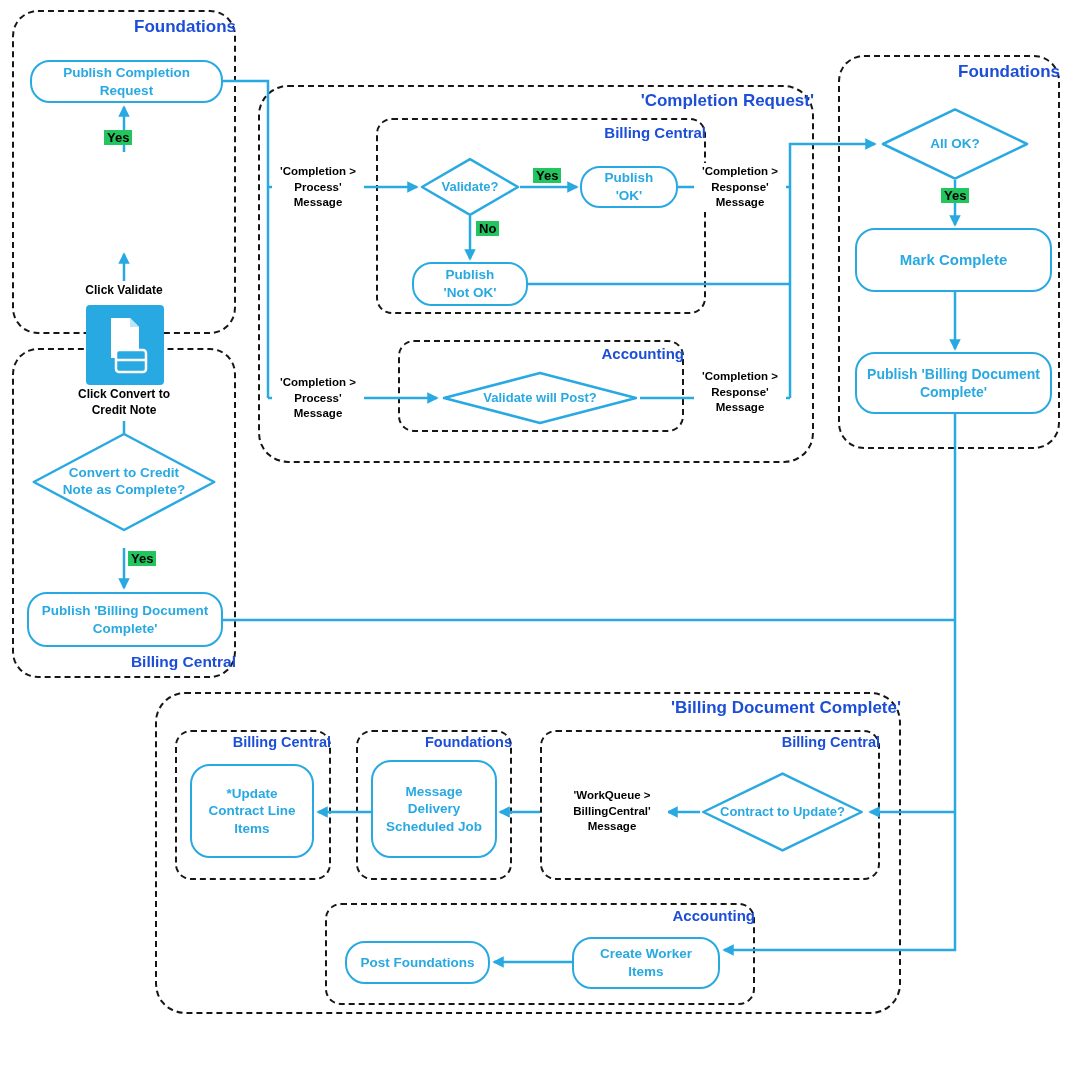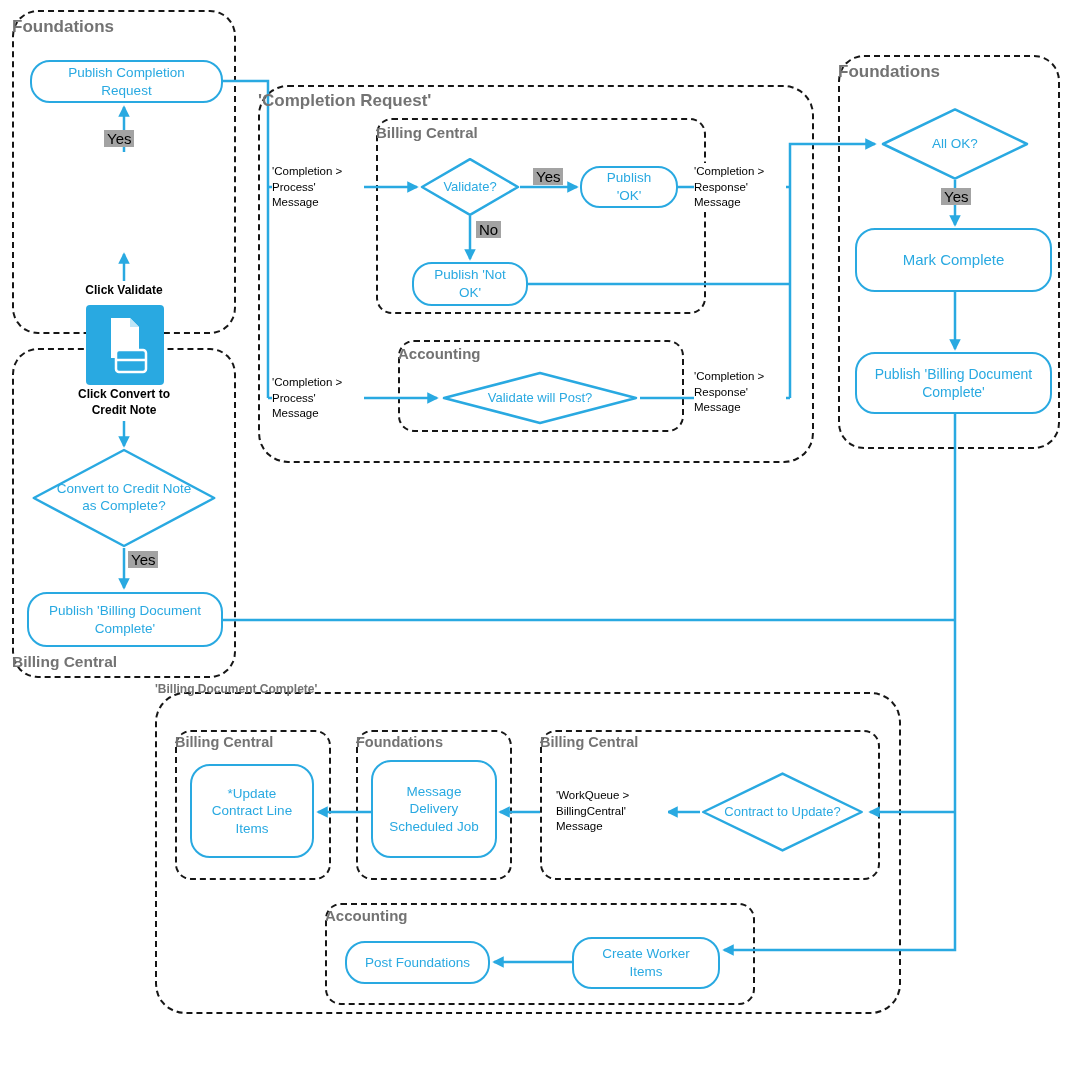--- a/index.html
+++ b/index.html
@@ -1,31 +1,31 @@
 <!DOCTYPE html>
 <html style="--acc: #29a9e1;"><head>
 <meta charset="utf-8">
 <style>
   :root{ --acc:#29a9e1; }
   *{margin:0;padding:0;box-sizing:border-box}
   body{font-family:"Liberation Sans",sans-serif;background:#fff}
   .canvas{position:relative;width:1069px;height:1083px;background:#fff;overflow:hidden}
   .group{position:absolute;border:2px dashed #161616;border-radius:26px;z-index:1;background:transparent}
   .subgroup{border-radius:16px}
-  .gtitle{position:absolute;z-index:4;text-align:left;color:#737373;font-weight:700;line-height:1.2}
+  .gtitle{position:absolute;z-index:4;text-align:right;color:#1d4ed8;font-weight:700;line-height:1.2}
   .node{position:absolute;z-index:3;border:2.5px solid var(--acc);border-radius:20px;background:#fff;color:var(--acc);
-        display:flex;align-items:center;justify-content:center;text-align:center;font-weight:400;line-height:1.3}
+        display:flex;align-items:center;justify-content:center;text-align:center;font-weight:700;line-height:1.3}
   .diamond{position:absolute;z-index:3}
   .diamond svg{position:absolute;left:0;top:0;width:100%;height:100%;overflow:visible}
   .diamond polygon{fill:#fff;stroke:var(--acc);stroke-width:2.5;stroke-linejoin:round;vector-effect:non-scaling-stroke}
   .dtext{position:absolute;inset:0;display:flex;align-items:center;justify-content:center;text-align:center;
-         color:var(--acc);font-weight:400;line-height:1.25}
-  .msg{position:absolute;z-index:3;color:#000;font-weight:400;font-size:11.5px;line-height:1.35;text-align:left;
+         color:var(--acc);font-weight:700;line-height:1.25}
+  .msg{position:absolute;z-index:3;color:#000;font-weight:700;font-size:11.5px;line-height:1.35;text-align:center;
        background:#fff;padding:1px 0}
-  .tag{position:absolute;z-index:3;color:#000;font-weight:400;font-size:15px;background:#a3a3a3;padding:0 3px;text-align:center}
+  .tag{position:absolute;z-index:3;color:#000;font-weight:700;font-size:13px;background:#22c55e;padding:0 3px;text-align:center}
   .note{position:absolute;z-index:3;color:#000;font-weight:700;font-size:12px;line-height:1.3;text-align:center;background:#fff}
   .connectors{position:absolute;left:0;top:0;z-index:2;pointer-events:none}
   .icon-tile{position:absolute;z-index:5}
   .footnote{position:absolute;z-index:3;color:var(--acc);font-size:15px;line-height:1.4}
 </style>
 </head>
 <body>
 
 <div class="canvas">
 
@@ -72,38 +72,38 @@
       <path d="M124,548 V588" marker-end="url(#ah)"></path>
     </g>
   </svg>
 
   <div class="gtitle" style="left:12px;top:17px;width:224px;font-size:17px">Foundations</div>
   <div class="gtitle" style="left:12px;top:653px;width:224px;font-size:15.5px">Billing Central</div>
   <div class="gtitle" style="left:258px;top:91px;width:556px;font-size:17px;font-weight:600">'Completion Request'</div>
   <div class="gtitle" style="left:376px;top:124px;width:330px;font-size:15px">Billing Central</div>
   <div class="gtitle" style="left:398px;top:345px;width:286px;font-size:15px">Accounting</div>
   <div class="gtitle" style="left:838px;top:62px;width:222px;font-size:17px">Foundations</div>
-  <div class="gtitle" style="left:155px;top:682px;width:746px;font-size:12px;font-weight:600">'Billing Document Complete'</div>
+  <div class="gtitle" style="left:155px;top:698px;width:746px;font-size:17px;font-weight:600">'Billing Document Complete'</div>
   <div class="gtitle" style="left:175px;top:734px;width:156px;font-size:14.5px">Billing Central</div>
   <div class="gtitle" style="left:356px;top:734px;width:156px;font-size:14.5px">Foundations</div>
   <div class="gtitle" style="left:540px;top:734px;width:340px;font-size:14.5px">Billing Central</div>
   <div class="gtitle" style="left:325px;top:907px;width:430px;font-size:15px">Accounting</div>
 
   <div class="node" style="left:30px;top:60px;width:193px;height:43px;font-size:13.5px;padding:0 14px">Publish Completion Request</div>
   <div class="node" style="left:27px;top:592px;width:196px;height:55px;font-size:13.5px;padding:0 4px">Publish 'Billing Document Complete'</div>
   <div class="node" style="left:580px;top:166px;width:98px;height:42px;font-size:13.5px;padding:0 16px">Publish 'OK'</div>
   <div class="node" style="left:412px;top:262px;width:116px;height:44px;font-size:13.5px;padding:0 20px">Publish 'Not OK'</div>
   <div class="node" style="left:855px;top:228px;width:197px;height:64px;font-size:15px">Mark Complete</div>
   <div class="node" style="left:855px;top:352px;width:197px;height:62px;font-size:14px;padding:0 8px">Publish 'Billing Document Complete'</div>
   <div class="node" style="left:371px;top:760px;width:126px;height:98px;font-size:13.5px;padding:0 12px">Message Delivery Scheduled Job</div>
   <div class="node" style="left:190px;top:764px;width:124px;height:94px;font-size:13.5px;padding:0 10px">*Update Contract Line Items</div>
   <div class="node" style="left:345px;top:941px;width:145px;height:43px;font-size:13.5px">Post Foundations</div>
   <div class="node" style="left:572px;top:937px;width:148px;height:52px;font-size:13.5px;padding:12px 22px">Create Worker Items</div>
 
-  <div class="diamond" style="left:30px;top:448px;width:188px;height:100px">
+  <div class="diamond" style="left:30px;top:432px;width:188px;height:100px">
     <svg viewBox="0 0 100 100" preserveAspectRatio="none">
         <polygon points="50,2 98,50 50,98 2,50"></polygon>
       </svg>
     <span class="dtext" style="font-size:13.5px;padding:0 26px">Convert to Credit Note as Complete?</span>
   </div>
   <div class="diamond" style="left:420px;top:158px;width:100px;height:58px">
     <svg viewBox="0 0 100 100" preserveAspectRatio="none">
         <polygon points="50,2 98,50 50,98 2,50"></polygon>
       </svg>
     <span class="dtext" style="font-size:13px">Validate?</span>

